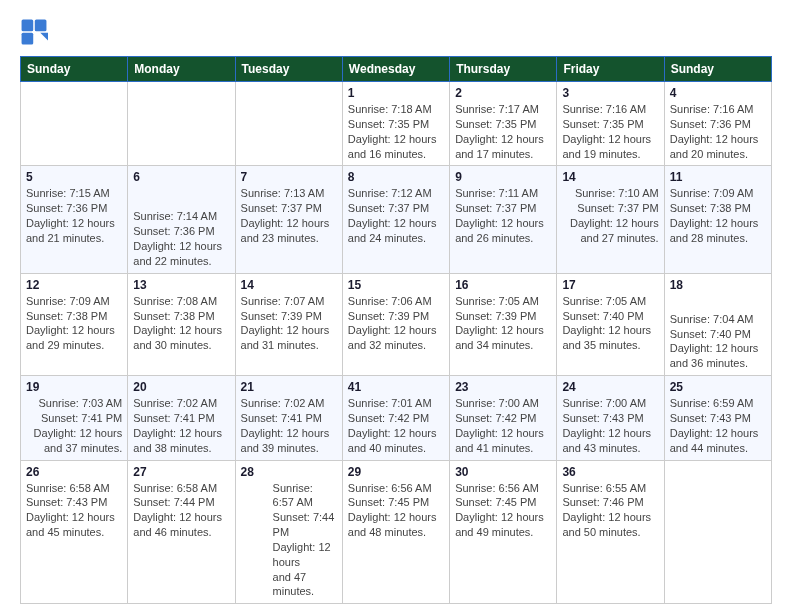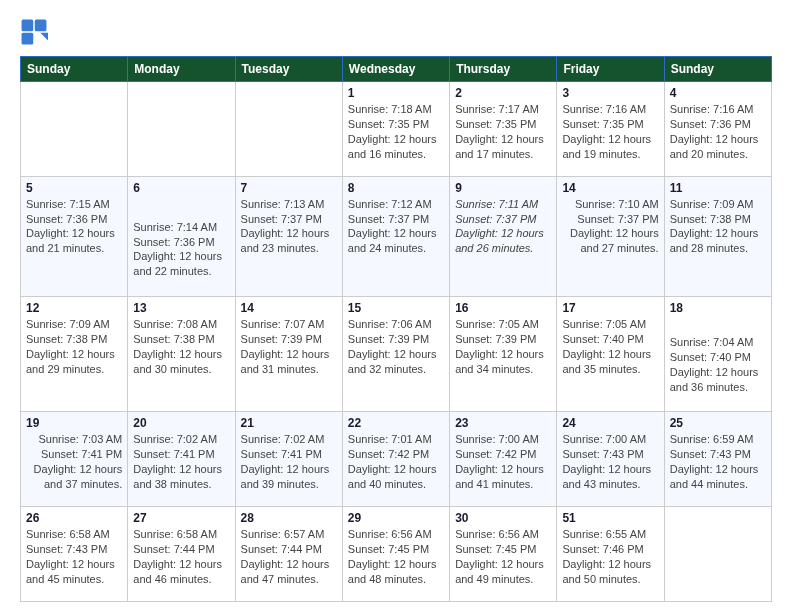--- a/index.html
+++ b/index.html
@@ -196,21 +196,21 @@
           </td>
           <td>
             <div class="day-num">8</div>
             <div class="day-info" style="white-space: pre-line;">Sunrise: 7:12 AM
 Sunset: 7:37 PM
 Daylight: 12 hours
 and 24 minutes.</div>
           </td>
           <td>
             <div class="day-num">9</div>
-            <div class="day-info" style="white-space: pre-line; font-style: italic;">Sunrise: 7:11 AM
+            <div class="day-info" style="white-space: pre-line;">Sunrise: 7:11 AM
 Sunset: 7:37 PM
 Daylight: 12 hours
 and 26 minutes.</div>
           </td>
           <td>
             <div class="day-num">14</div>
             <div class="day-info" style="white-space: pre-line; text-align: right;">Sunrise: 7:10 AM
 Sunset: 7:37 PM
 Daylight: 12 hours
 and 27 minutes.</div>
@@ -290,21 +290,21 @@
 and 38 minutes.</div>
           </td>
           <td>
             <div class="day-num">21</div>
             <div class="day-info" style="white-space: pre-line;">Sunrise: 7:02 AM
 Sunset: 7:41 PM
 Daylight: 12 hours
 and 39 minutes.</div>
           </td>
           <td>
-            <div class="day-num">22</div>
+            <div class="day-num">41</div>
             <div class="day-info" style="white-space: pre-line;">Sunrise: 7:01 AM
 Sunset: 7:42 PM
 Daylight: 12 hours
 and 40 minutes.</div>
           </td>
           <td>
             <div class="day-num">23</div>
             <div class="day-info" style="white-space: pre-line;">Sunrise: 7:00 AM
 Sunset: 7:42 PM
 Daylight: 12 hours
@@ -335,41 +335,41 @@
           </td>
           <td>
             <div class="day-num">27</div>
             <div class="day-info" style="white-space: pre-line;">Sunrise: 6:58 AM
 Sunset: 7:44 PM
 Daylight: 12 hours
 and 46 minutes.</div>
           </td>
           <td>
             <div class="day-num">28</div>
-            <div class="day-info" style="white-space: pre-line;">Sunrise: 6:57 AM
+            <div class="day-info" style="white-space: pre-line; margin-left: 32px;">Sunrise: 6:57 AM
 Sunset: 7:44 PM
 Daylight: 12 hours
 and 47 minutes.</div>
           </td>
           <td>
             <div class="day-num">29</div>
             <div class="day-info" style="white-space: pre-line;">Sunrise: 6:56 AM
 Sunset: 7:45 PM
 Daylight: 12 hours
 and 48 minutes.</div>
           </td>
           <td>
             <div class="day-num">30</div>
             <div class="day-info" style="white-space: pre-line;">Sunrise: 6:56 AM
 Sunset: 7:45 PM
 Daylight: 12 hours
 and 49 minutes.</div>
           </td>
           <td>
-            <div class="day-num">51</div>
+            <div class="day-num">36</div>
             <div class="day-info" style="white-space: pre-line;">Sunrise: 6:55 AM
 Sunset: 7:46 PM
 Daylight: 12 hours
 and 50 minutes.</div>
           </td>
           <td class="empty-cell"></td>
         </tr>
       </tbody>
   </table>
 </div>

